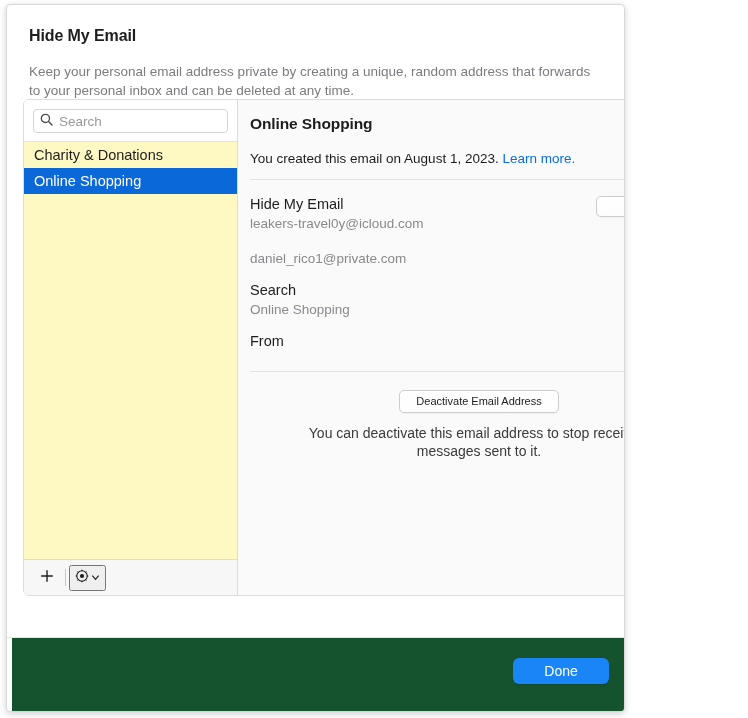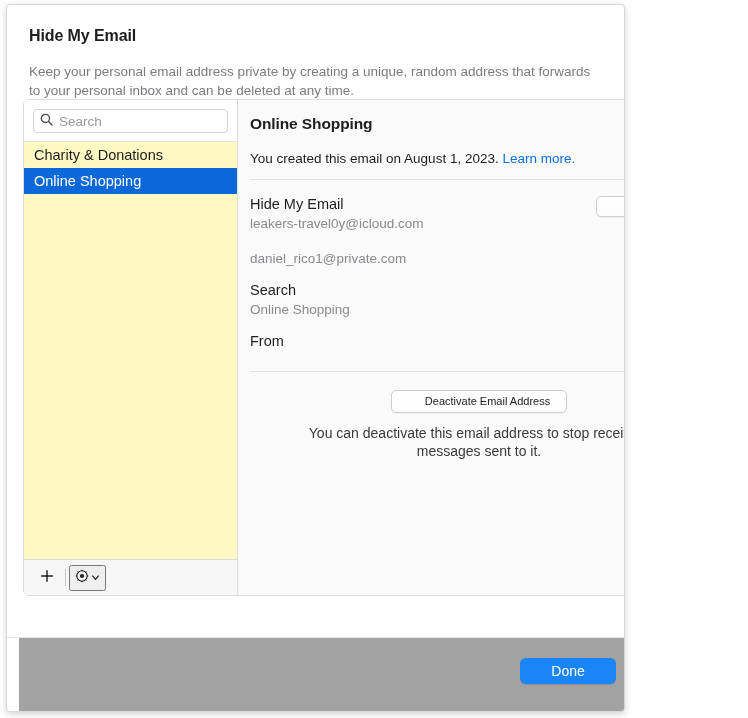--- a/index.html
+++ b/index.html
@@ -190,46 +190,46 @@
     border: 1px solid #cdcdcd;
     border-radius: 5px;
     padding: 3px 13px 4px 13px;
     box-shadow: 0 0.5px 0.5px rgba(0,0,0,0.07);
     white-space: nowrap;
   }
   .btn-edit { min-width: 84px; }
   .btn-copy { min-width: 112px; }
 
   .deact-wrap { margin-top: 18px; text-align: center; }
-  .btn-deact { padding: 4px 16px 5px 33px; }
+  .btn-deact { padding: 4px 16px 5px 16px; }
   .deact-note {
     margin: 11px auto 0 auto;
     max-width: 400px;
     font-size: 14px;
     line-height: 18px;
     color: #3a3a3c;
     text-align: center;
   }
 
   
   .footer-sep {
     position: absolute;
     left: 0;
     top: 632px;
     width: 100%;
     height: 1px;
     background: #e5e5e5;
   }
   .footer {
     position: absolute;
-    left: 12px;
+    left: 5px;
     top: 633px;
     width: 100%;
     height: 74px;
-    background: #a3a3a3;
+    background: #14532d;
     padding-left: 34px;
   }
   .btn-done {
     position: absolute;
     right: 20px;
     top: 20px;
     width: 96px;
     height: 26px;
     background: #1a85f7;
     border: 0;

